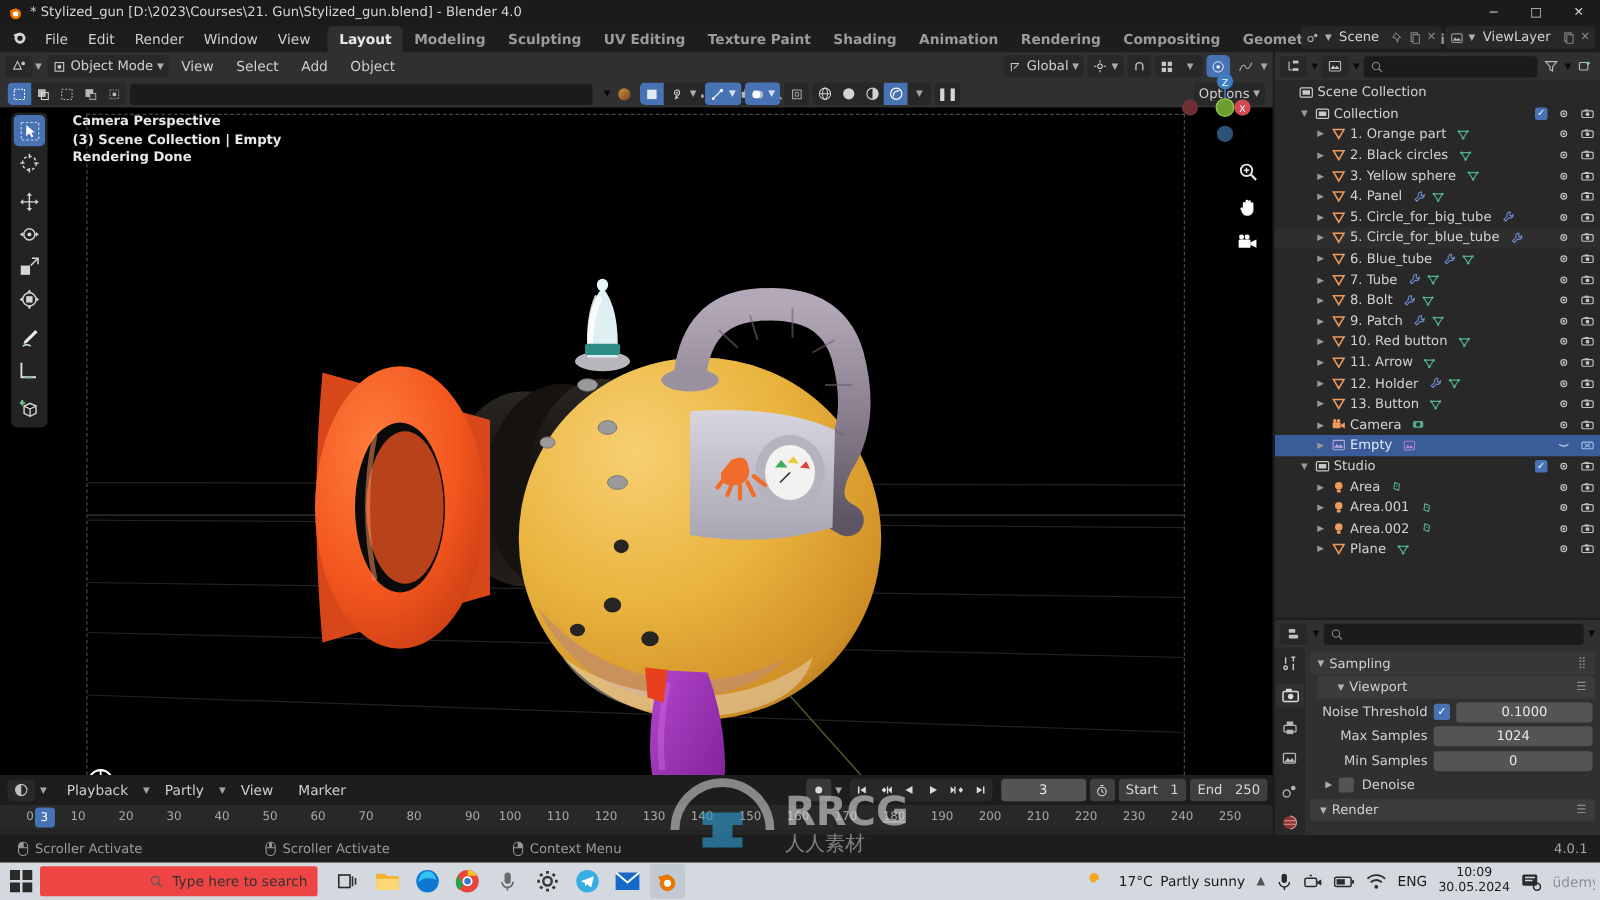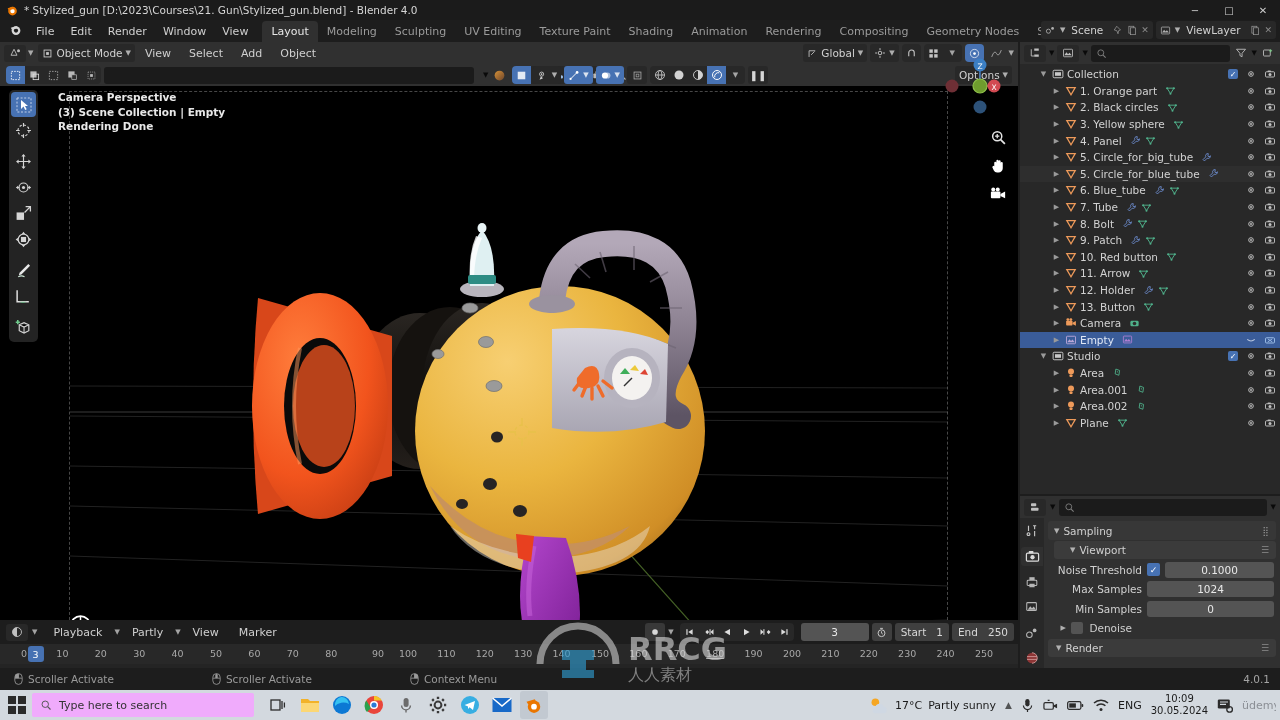--- a/index.html
+++ b/index.html
@@ -23,21 +23,21 @@
              color:#cfcfcf; font-size:10px; }
 
   
   .topbar {
     position:absolute; left:0; top:20px; width:1280px; height:22px;
     background:#1d1d1d; display:flex; align-items:center; font-size:11px; color:#c3c3c3;
   }
   .tb-logo { width:16px; margin:0 4px 0 8px; text-align:center; }
   .menu-item { padding:3px 8px; border-radius:3px; color:#cfcfcf; white-space:nowrap; }
   .wstabs { display:flex; align-items:center; margin-left:6px; }
-  .wtab { padding:4px 9px; font-size:11px; color:#9b9b9b; border-radius:4px 4px 0 0; white-space:nowrap; }
+  .wtab { padding:4px 9px; font-size:11px; color:#9b9b9b; border-radius:4px 4px 0 0; white-space:nowrap;font-weight:bold; }
   .wtab.active { background:#303030; color:#e6e6e6; }
   .tb-right { position:absolute; right:4px; top:1px; display:flex; align-items:center; gap:3px; }
   .field {
     display:flex; align-items:center; height:18px; background:#282828; border-radius:3px;
     color:#d2d2d2; font-size:10.5px; padding:0 4px; gap:4px;
   }
   .field .lbl { padding:0 6px 0 2px; }
   .ic { opacity:.85; display:inline-flex; align-items:center; justify-content:center; }
   .ico-btn { width:16px; height:16px; display:flex; align-items:center; justify-content:center;
              border-radius:2px; color:#b9b9b9; font-size:10px; }
@@ -148,22 +148,22 @@
 
   
   .statusbar { position:absolute; left:0; top:668px; width:1280px; height:22px; background:#1d1d1d;
                display:flex; align-items:center; font-size:10.5px; color:#9a9a9a; }
   .sb-item { display:flex; align-items:flex-start; gap:5px; }
   .sb-ver { position:absolute; right:10px; color:#a5a5a5; }
 
   
   .taskbar { position:absolute; left:0; top:690px; width:1280px; height:30px; background:#d3d9df;
              display:flex; align-items:center; }
-  .tb-search { width:222px; height:24px; background:#f0abfc; border-radius:2px; display:flex;
-               align-items:center; padding:0 8px; gap:7px; font-size:11px; color:#333; margin-left:32px; }
+  .tb-search { width:222px; height:24px; background:#ef4444; border-radius:2px; display:flex;
+               align-items:center; padding:0 8px; gap:7px; font-size:11px; color:#333; margin-left:32px;justify-content:flex-end; }
   .tb-apps { display:flex; align-items:center; gap:4px; margin-left:10px; }
   .tb-app { width:28px; height:28px; display:flex; align-items:center; justify-content:center; border-radius:3px; }
   .tb-app.act { background:#c2c9d1; }
   .tray { position:absolute; right:4px; display:flex; align-items:center; gap:9px;
           font-size:11px; color:#1b1b1b; }
   .clock { font-size:10px; line-height:12px; text-align:center; }
   .wlogo { position:absolute; left:8px; width:18px; height:18px; }
 
   .watermark { position:absolute; left:528px; top:620px; width:230px; height:68px;
                opacity:.62; pointer-events:none; }
@@ -879,20 +879,31 @@
       </div>
       <span class="chev">▼</span>
       <div class="ico-btn">
         <svg width="12" height="12" viewBox="0 0 16 16">
             <rect x="2" y="4" width="9" height="8" rx="1" fill="none" stroke="#bcbcbc" stroke-width="1.2"></rect>
             <path d="M11.5 3 V7 M9.5 5 H13.5" stroke="#7fc98c" stroke-width="1.4"></path>
           </svg>
       </div>
     </div>
     <div class="ol-list" id="ol-list">
+        <div class="ol-row" style="padding-left: 4px;">
+          <span class="exp"></span>
+          <span class="ol-icon">
+            <svg width="12" height="12" viewBox="0 0 16 16">
+              <rect x="1.5" y="3" width="13" height="10" rx="1.4" fill="none" stroke="#c8c8c8" stroke-width="1.3"></rect>
+              <rect x="4" y="5.6" width="8" height="4.8" fill="#c8c8c8"></rect>
+            </svg>
+          </span>
+          <span class="nm">Scene Collection</span>
+          <div class="ol-right"></div>
+        </div>
         <div class="ol-row" style="padding-left: 17px;">
           <span class="exp">▼</span>
           <span class="ol-icon">
             <svg width="12" height="12" viewBox="0 0 16 16">
               <rect x="1.5" y="3" width="13" height="10" rx="1.4" fill="none" stroke="#c8c8c8" stroke-width="1.3"></rect>
               <rect x="4" y="5.6" width="8" height="4.8" fill="#c8c8c8"></rect>
             </svg>
           </span>
           <span class="nm">Collection</span>
           <div class="ol-right">

